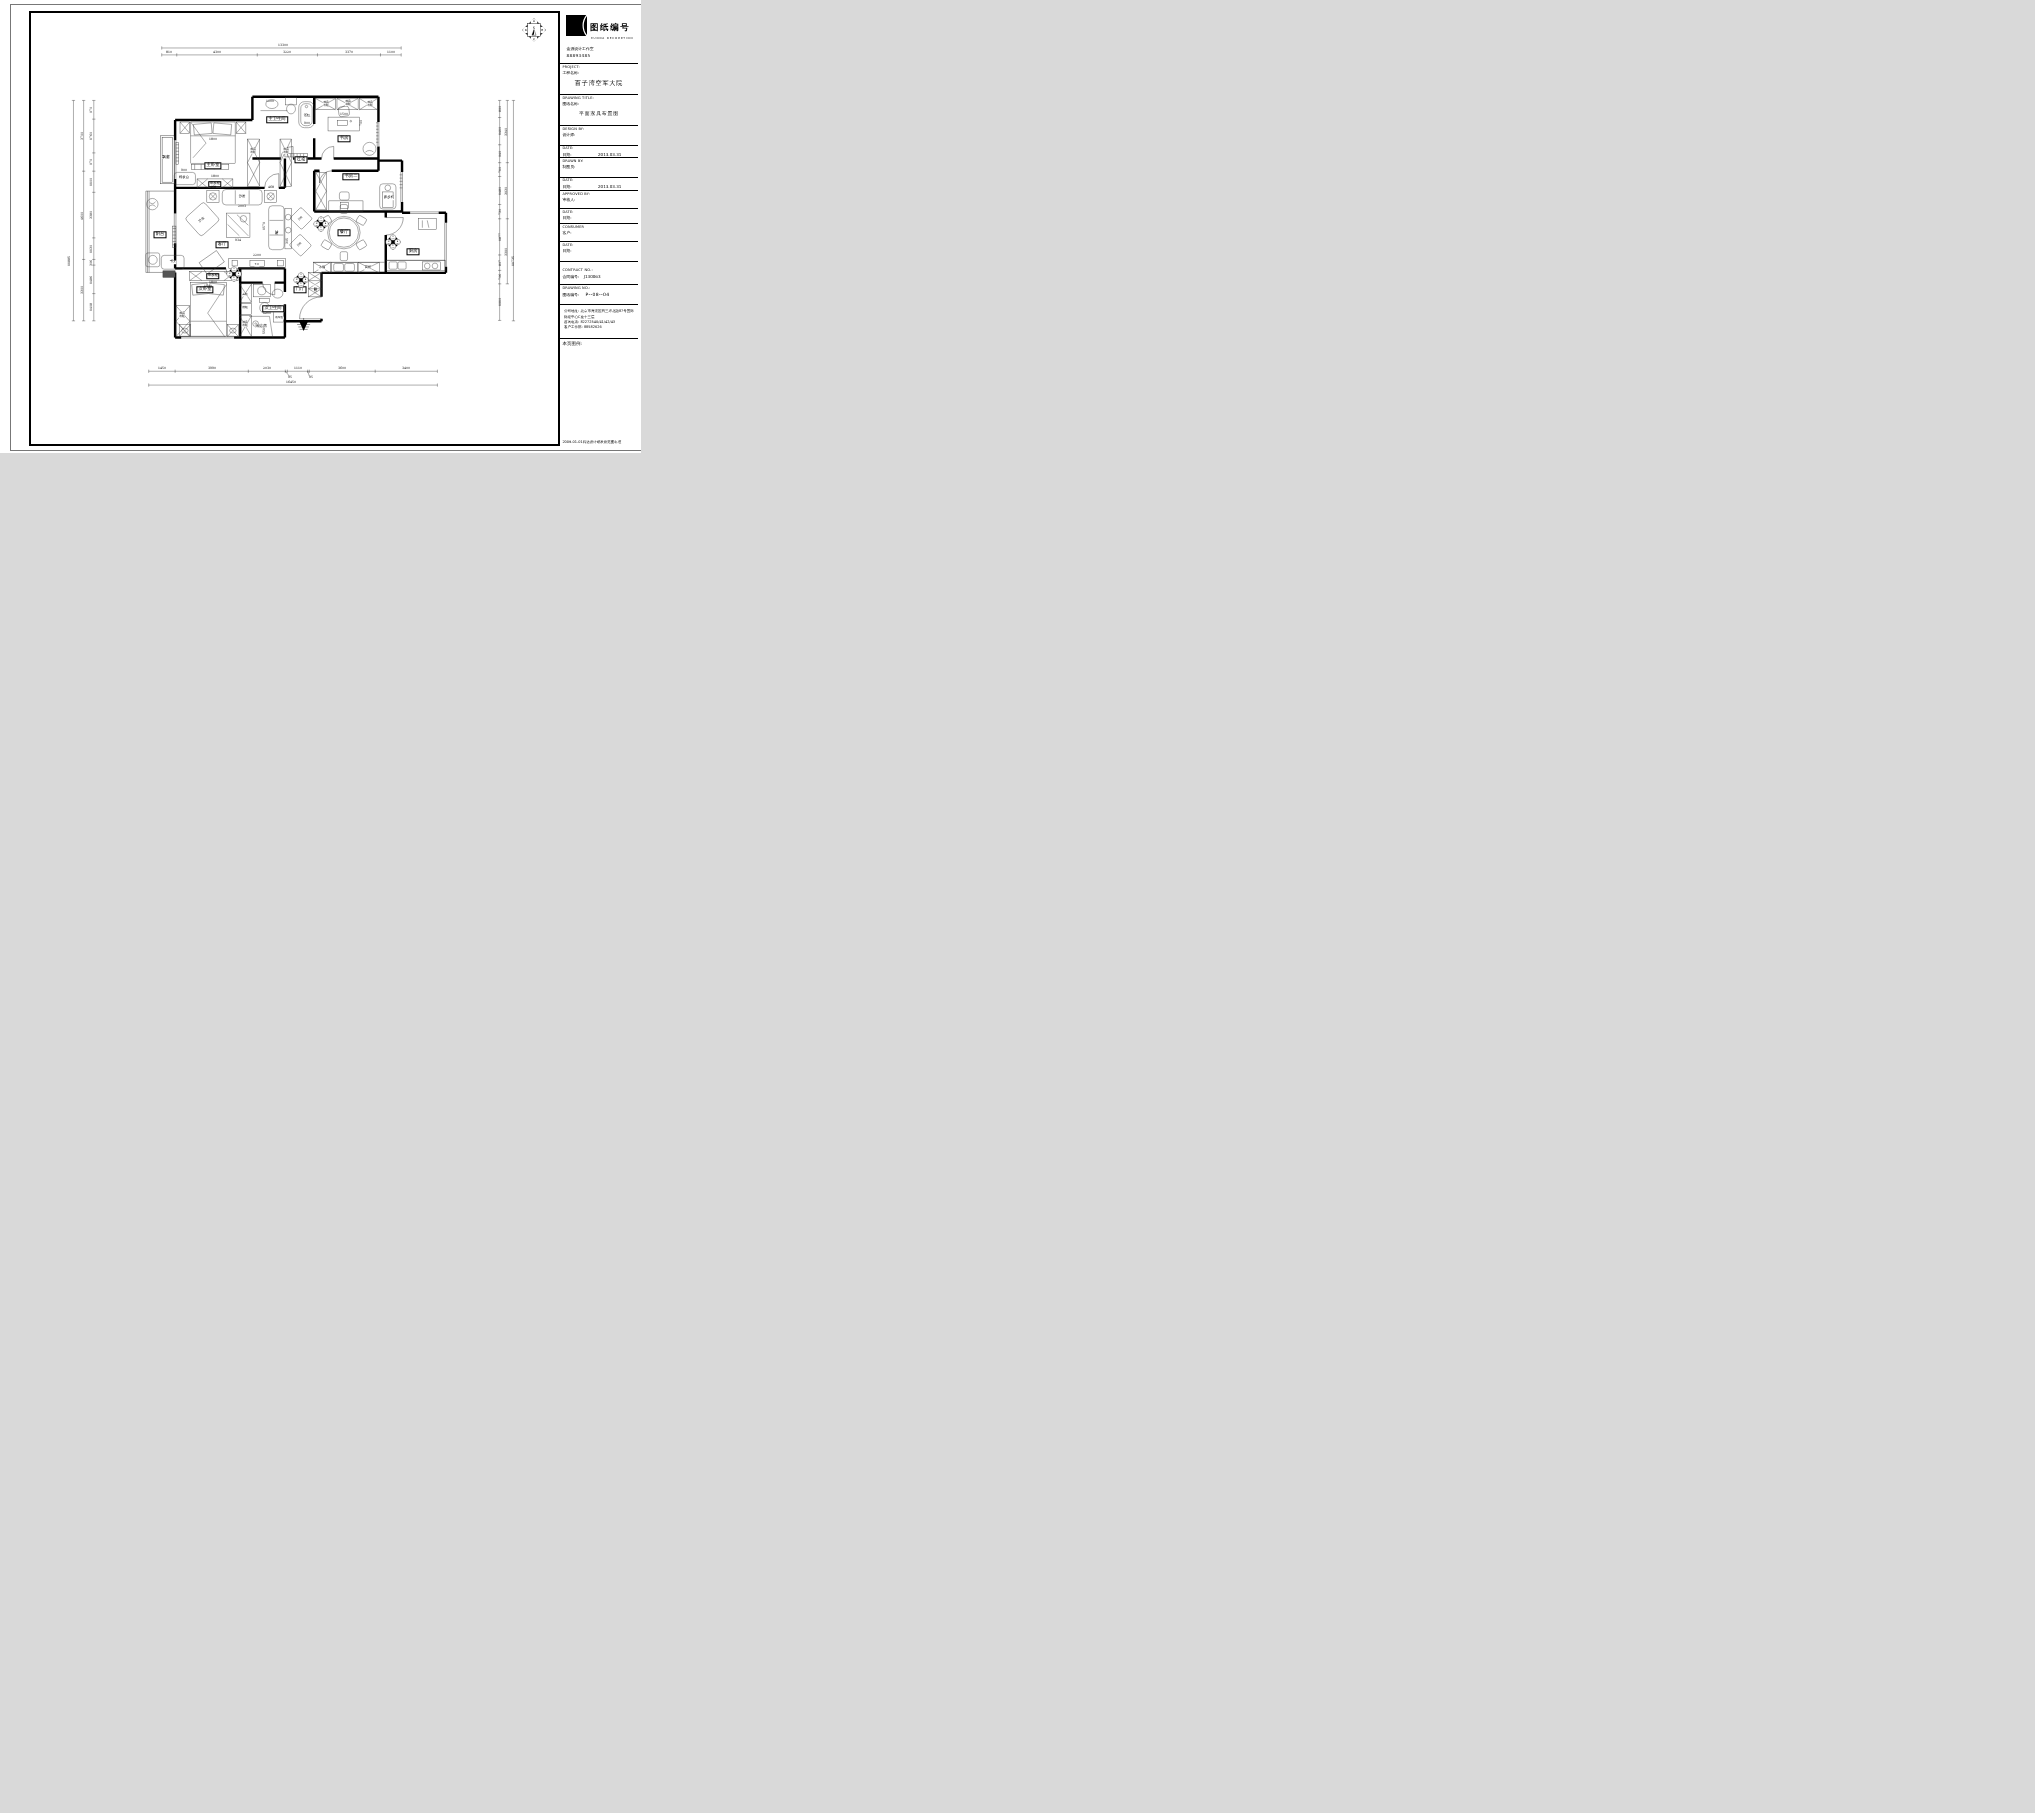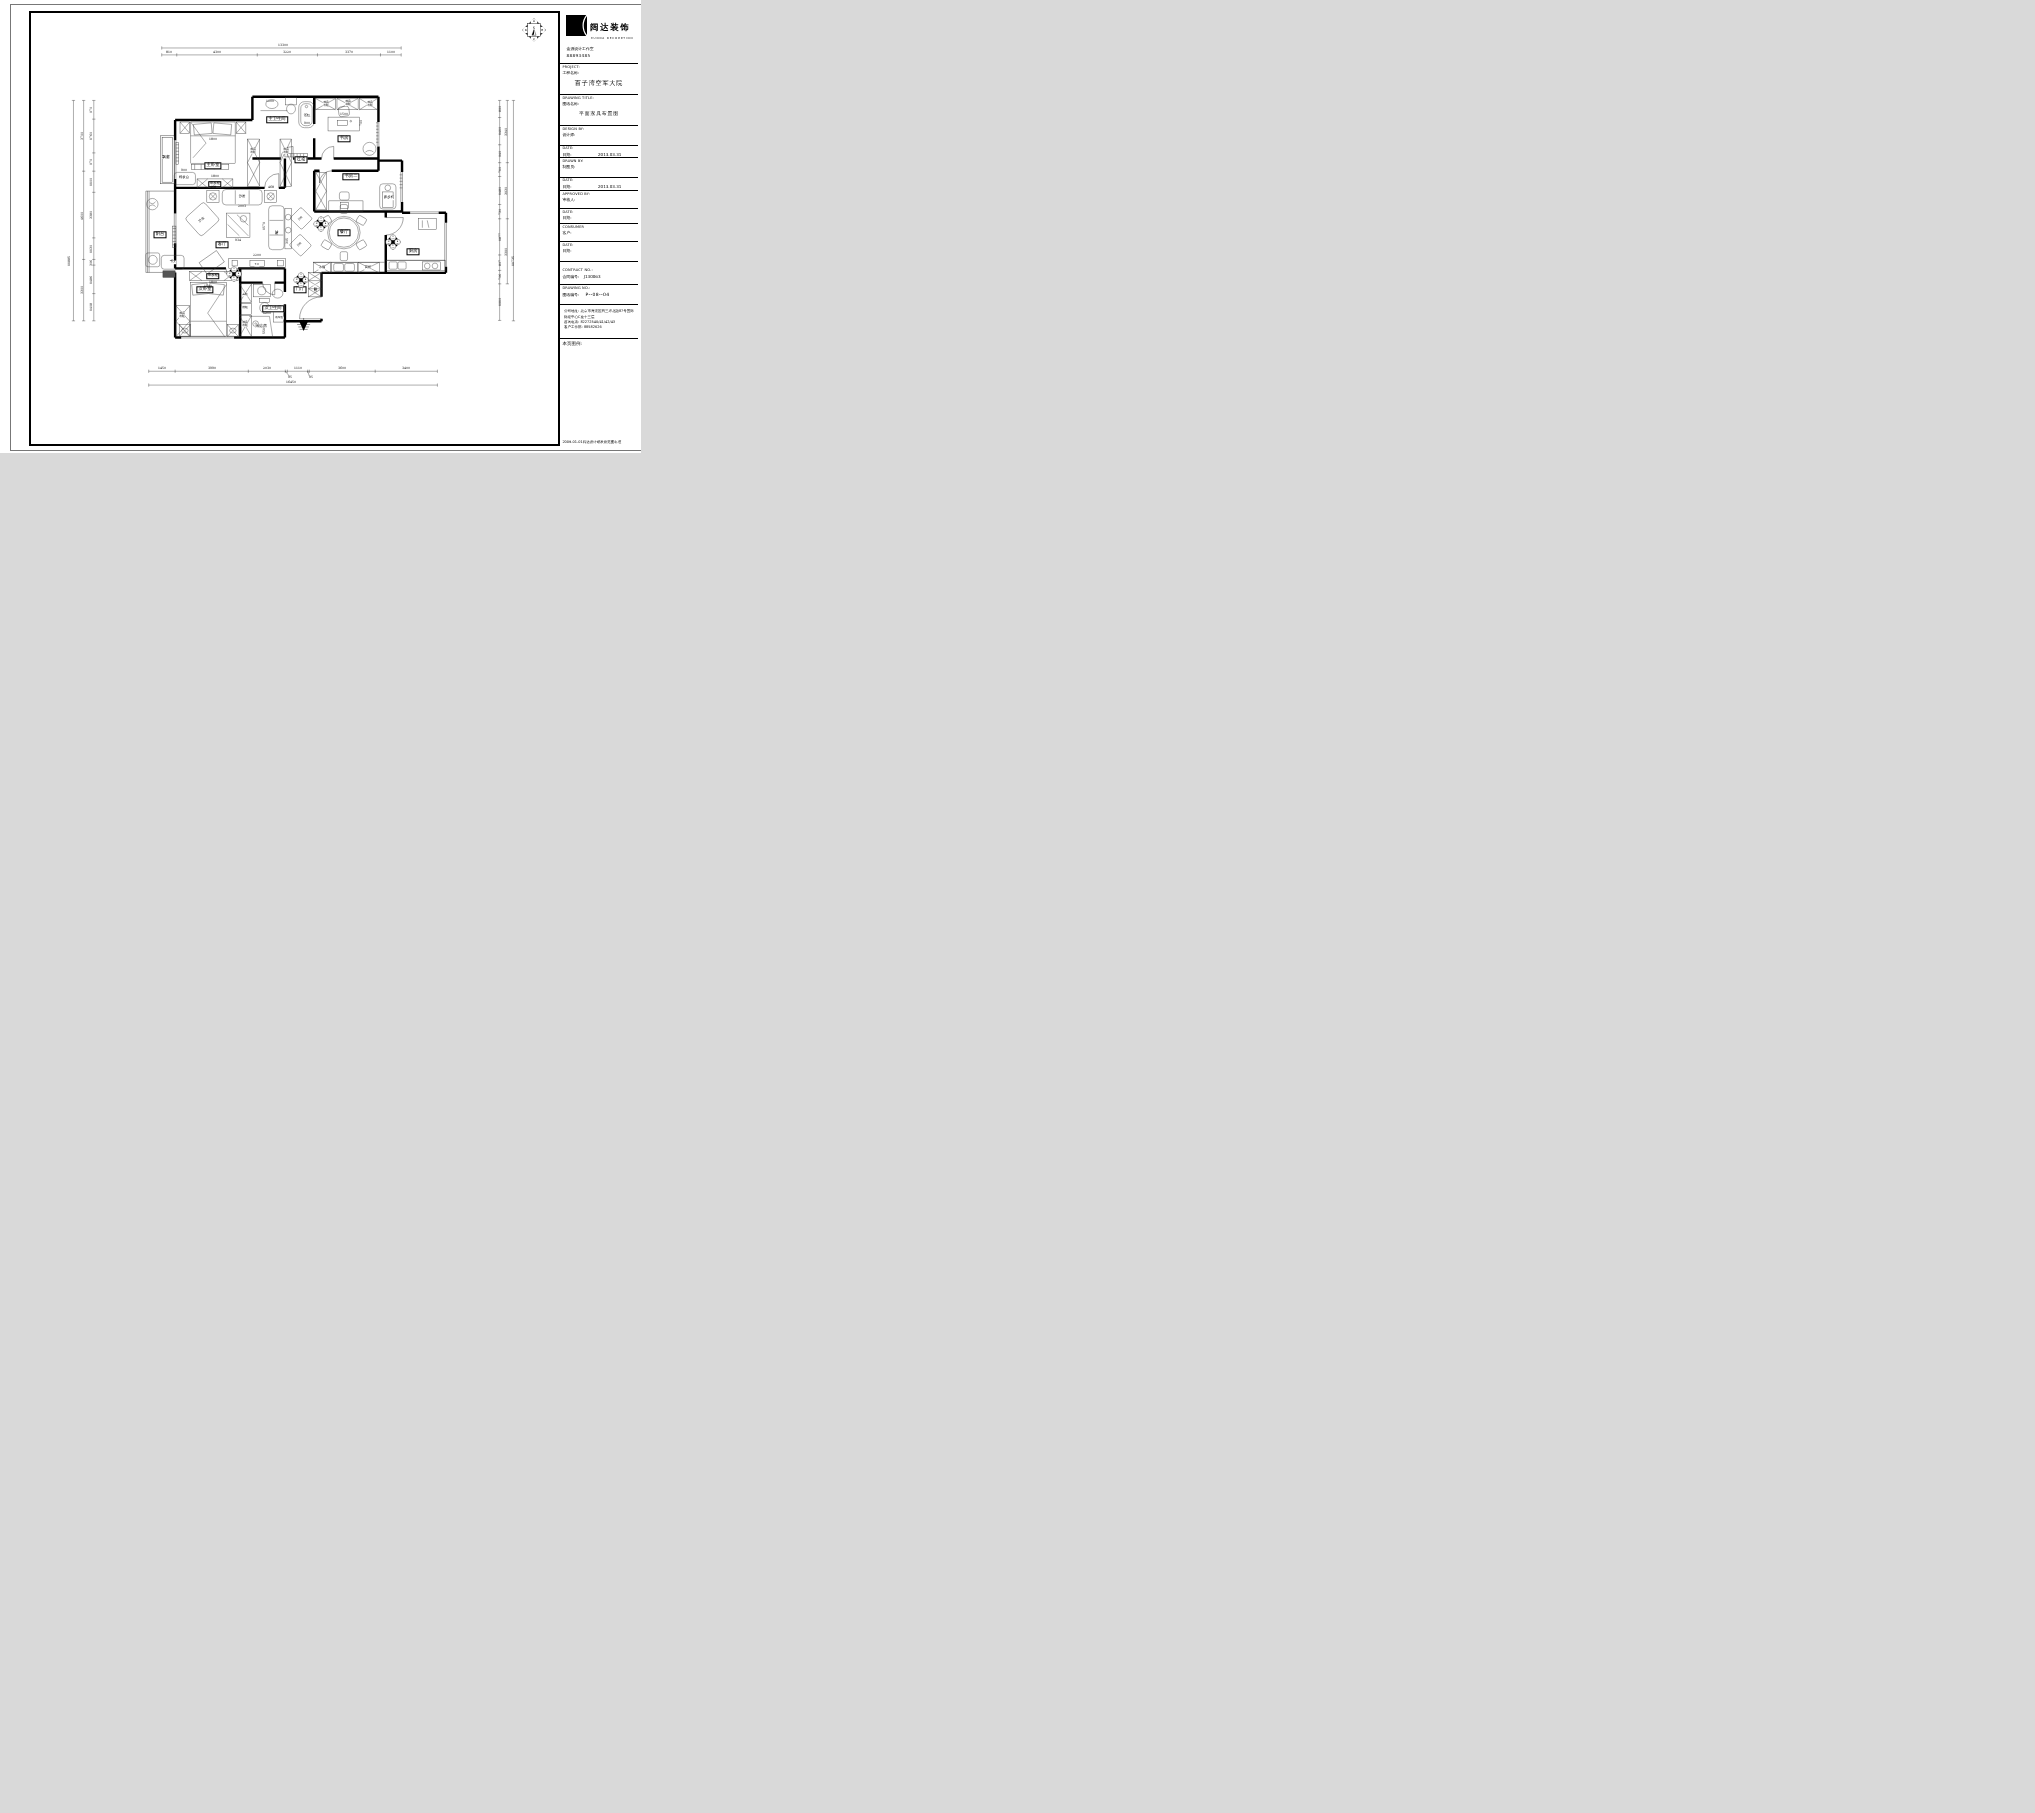--- a/index.html
+++ b/index.html
@@ -418,21 +418,21 @@
   </svg></div>
     </div>
 
   <div id="tb">
     <div class="row" style="top:0;height:52px;">
       <div id="logosq">
         <svg width="21" height="21" viewBox="0 0 52 52">
             <path d="M52 0A40 40 0 0 0 52 52" fill="none" stroke="#fff" stroke-width="3"></path>
           </svg>
       </div>
-      <div class="logo-cn">阔达装饰</div>
+      <div class="logo-cn">图纸编号</div>
       <div class="logo-en">KUODA DECORRTION</div>
       <div class="studio">金源设计工作室</div>
       <div class="studio-tel">88893485</div>
     </div>
     <div class="row" style="top:52px;height:31px;">
       <div class="en">PROJECT:</div>
       <div class="cn">工程名称:</div>
       <div class="big">百子湾空军大院</div>
     </div>
     <div class="row" style="top:83px;height:30px;">

